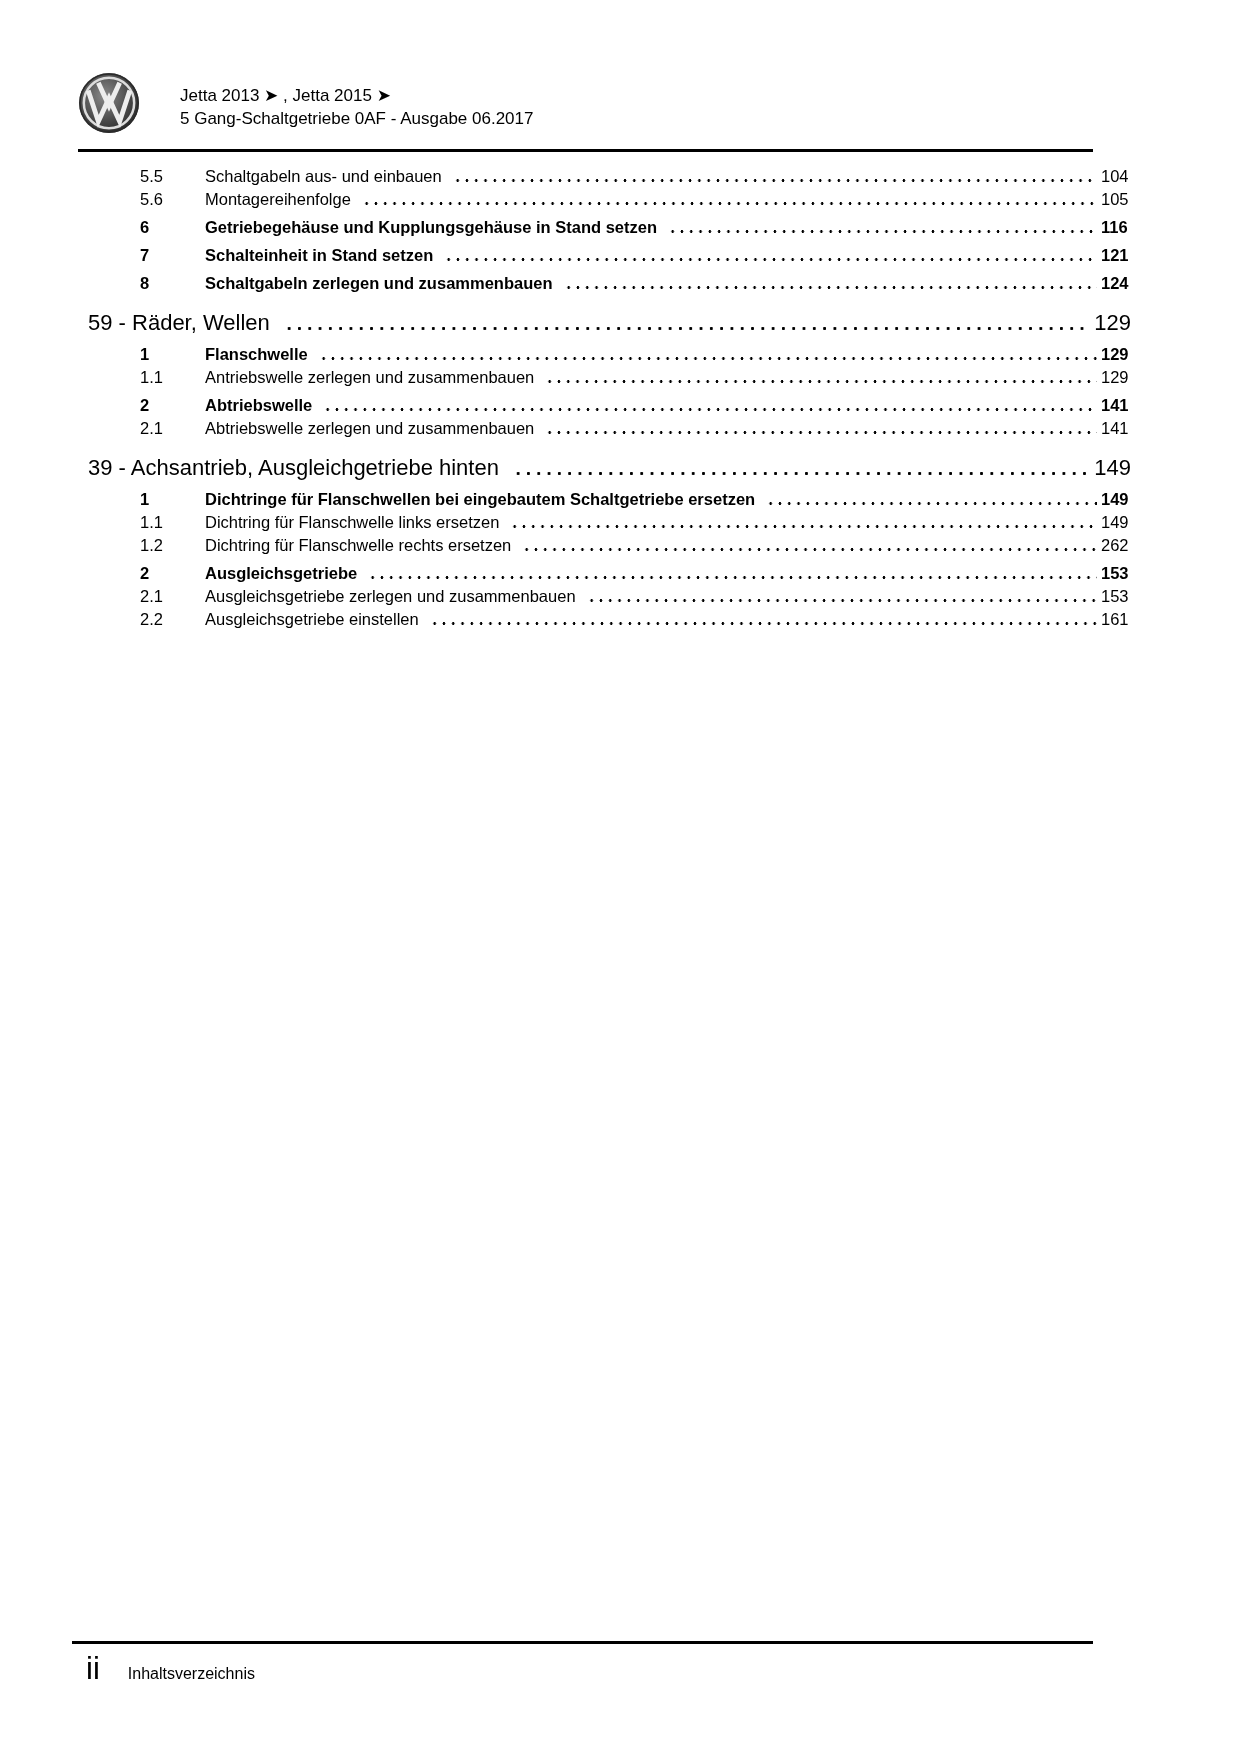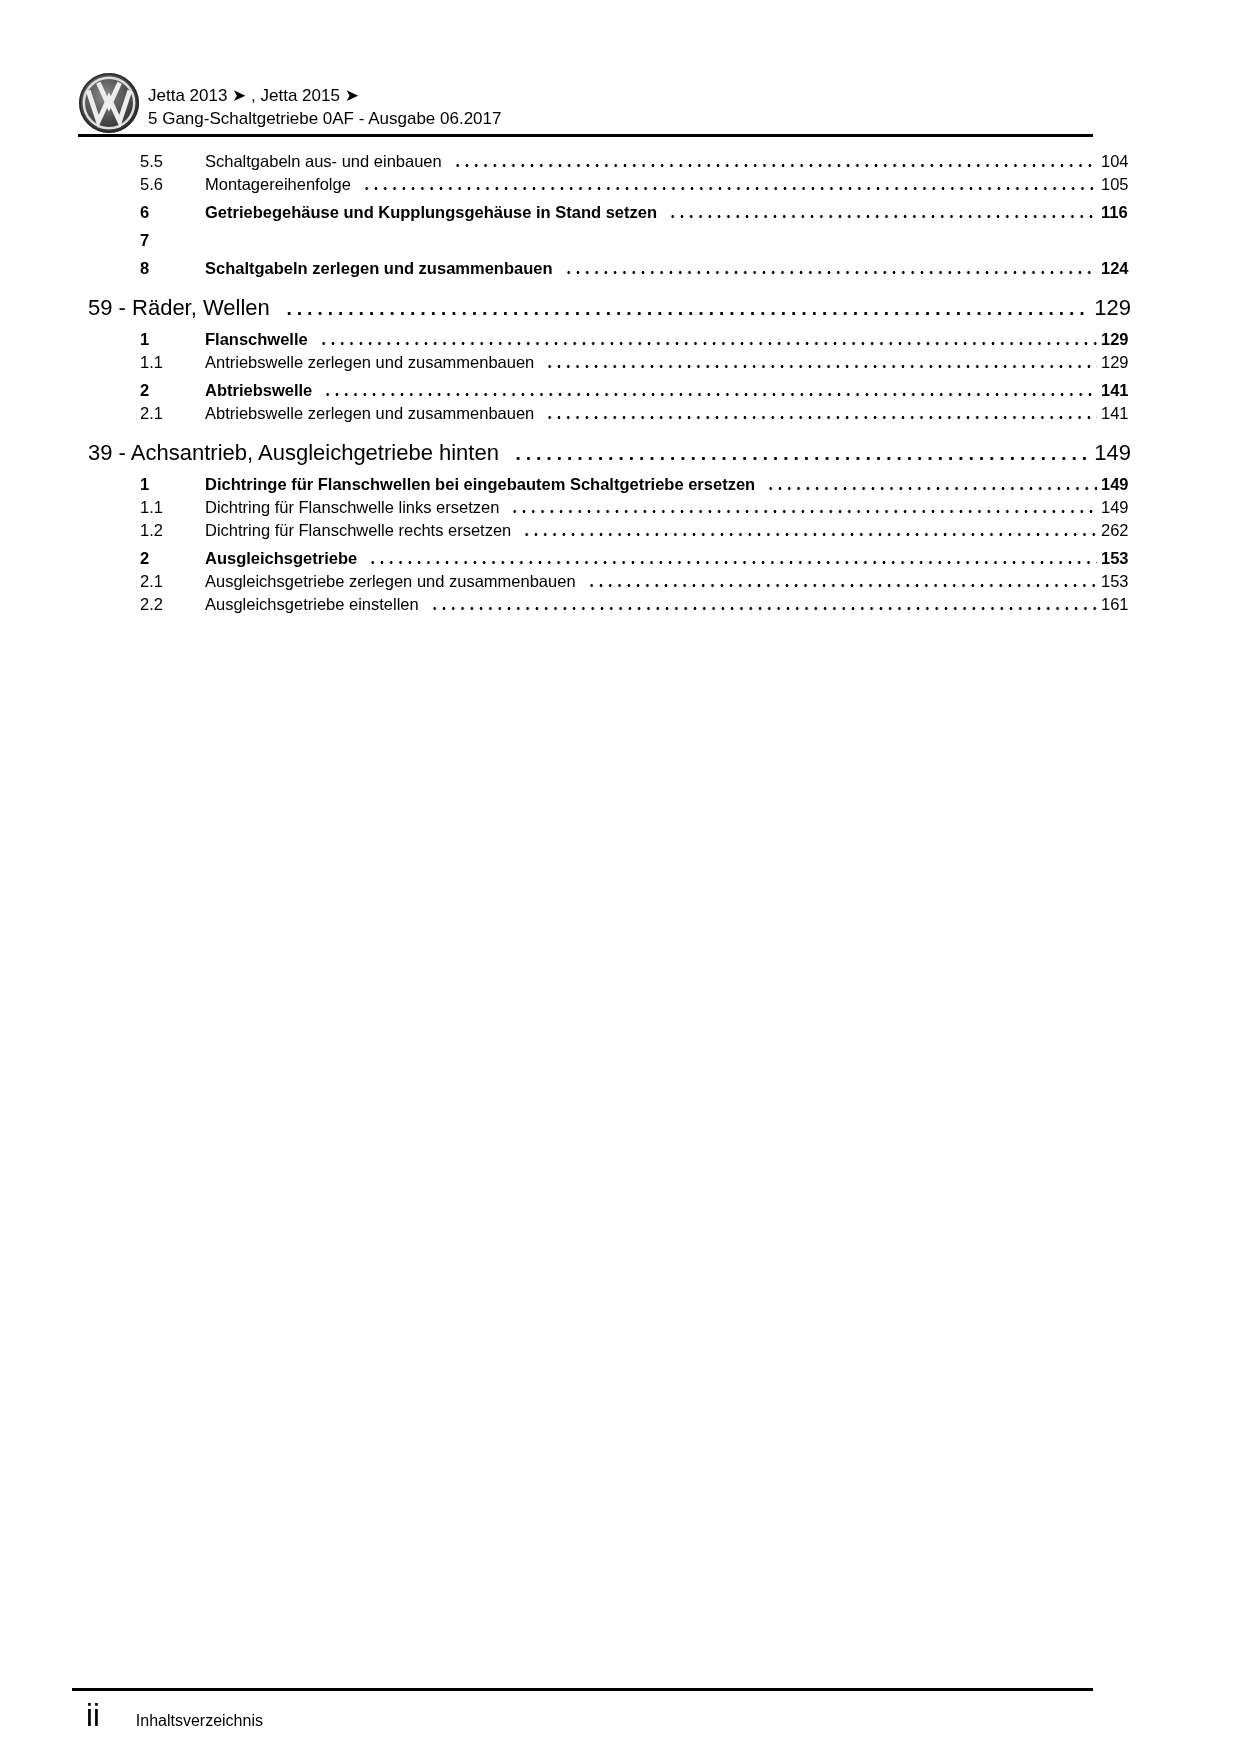--- a/index.html
+++ b/index.html
@@ -12,22 +12,23 @@
     height: 1754px;
     margin: 0 auto;
     background: #ffffff;
     overflow: hidden;
   }
 
   
   .page-header {
     display: flex;
     align-items: flex-start;
-    gap: 8px;
+    gap: 40px;
     margin: 72px 147px 0 78px;
+    padding-bottom: 15px;
     border-bottom: 3px solid #000;
   }
   .logo-wrap { flex: none; width: 62px; height: 62px; }
   .header-text { padding-top: 12px; font-size: 17px; line-height: 23px; white-space: nowrap; }
 
   
   .toc { margin: 0 109px 0 72px; padding-top: 13px; }
 
   .entry { display: flex; align-items: flex-start; font-size: 16.5px; line-height: 23px; }
   .entry.bold { margin-top: 5px; font-weight: bold; }
@@ -68,22 +69,21 @@
   
   .page-footer {
     position: absolute;
     left: 72px;
     right: 147px;
     top: 1641px;
     border-top: 3px solid #000;
     padding-top: 8px;
     display: flex;
     align-items: baseline;
-    gap: 36px;
-    margin-top: 47px;
+    gap: 28px;
   }
   .footer-roman { margin-left: 14px; font-size: 31px; line-height: 34px; }
   .footer-label { font-size: 16px; }
 </style>
 </head>
 <body>
 
 <div class="page">
 
   <div class="page-header">
@@ -138,20 +138,27 @@
       <div class="tline last">
         <span class="ttext">Getriebegehäuse und Kupplungsgehäuse in Stand setzen</span>
         <span class="dots"></span>
         <span class="pagenum">116</span>
       </div>
     </div>
   </div>
 
   <div class="entry bold">
     <span class="num">7</span>
+    <div class="body">
+      <div class="tline last">
+        <span class="ttext">Schalteinheit in Stand setzen</span>
+        <span class="dots"></span>
+        <span class="pagenum">121</span>
+      </div>
+    </div>
   </div>
 
   <div class="entry bold">
     <span class="num">8</span>
     <div class="body">
       <div class="tline last">
         <span class="ttext">Schaltgabeln zerlegen und zusammenbauen</span>
         <span class="dots"></span>
         <span class="pagenum">124</span>
       </div>

